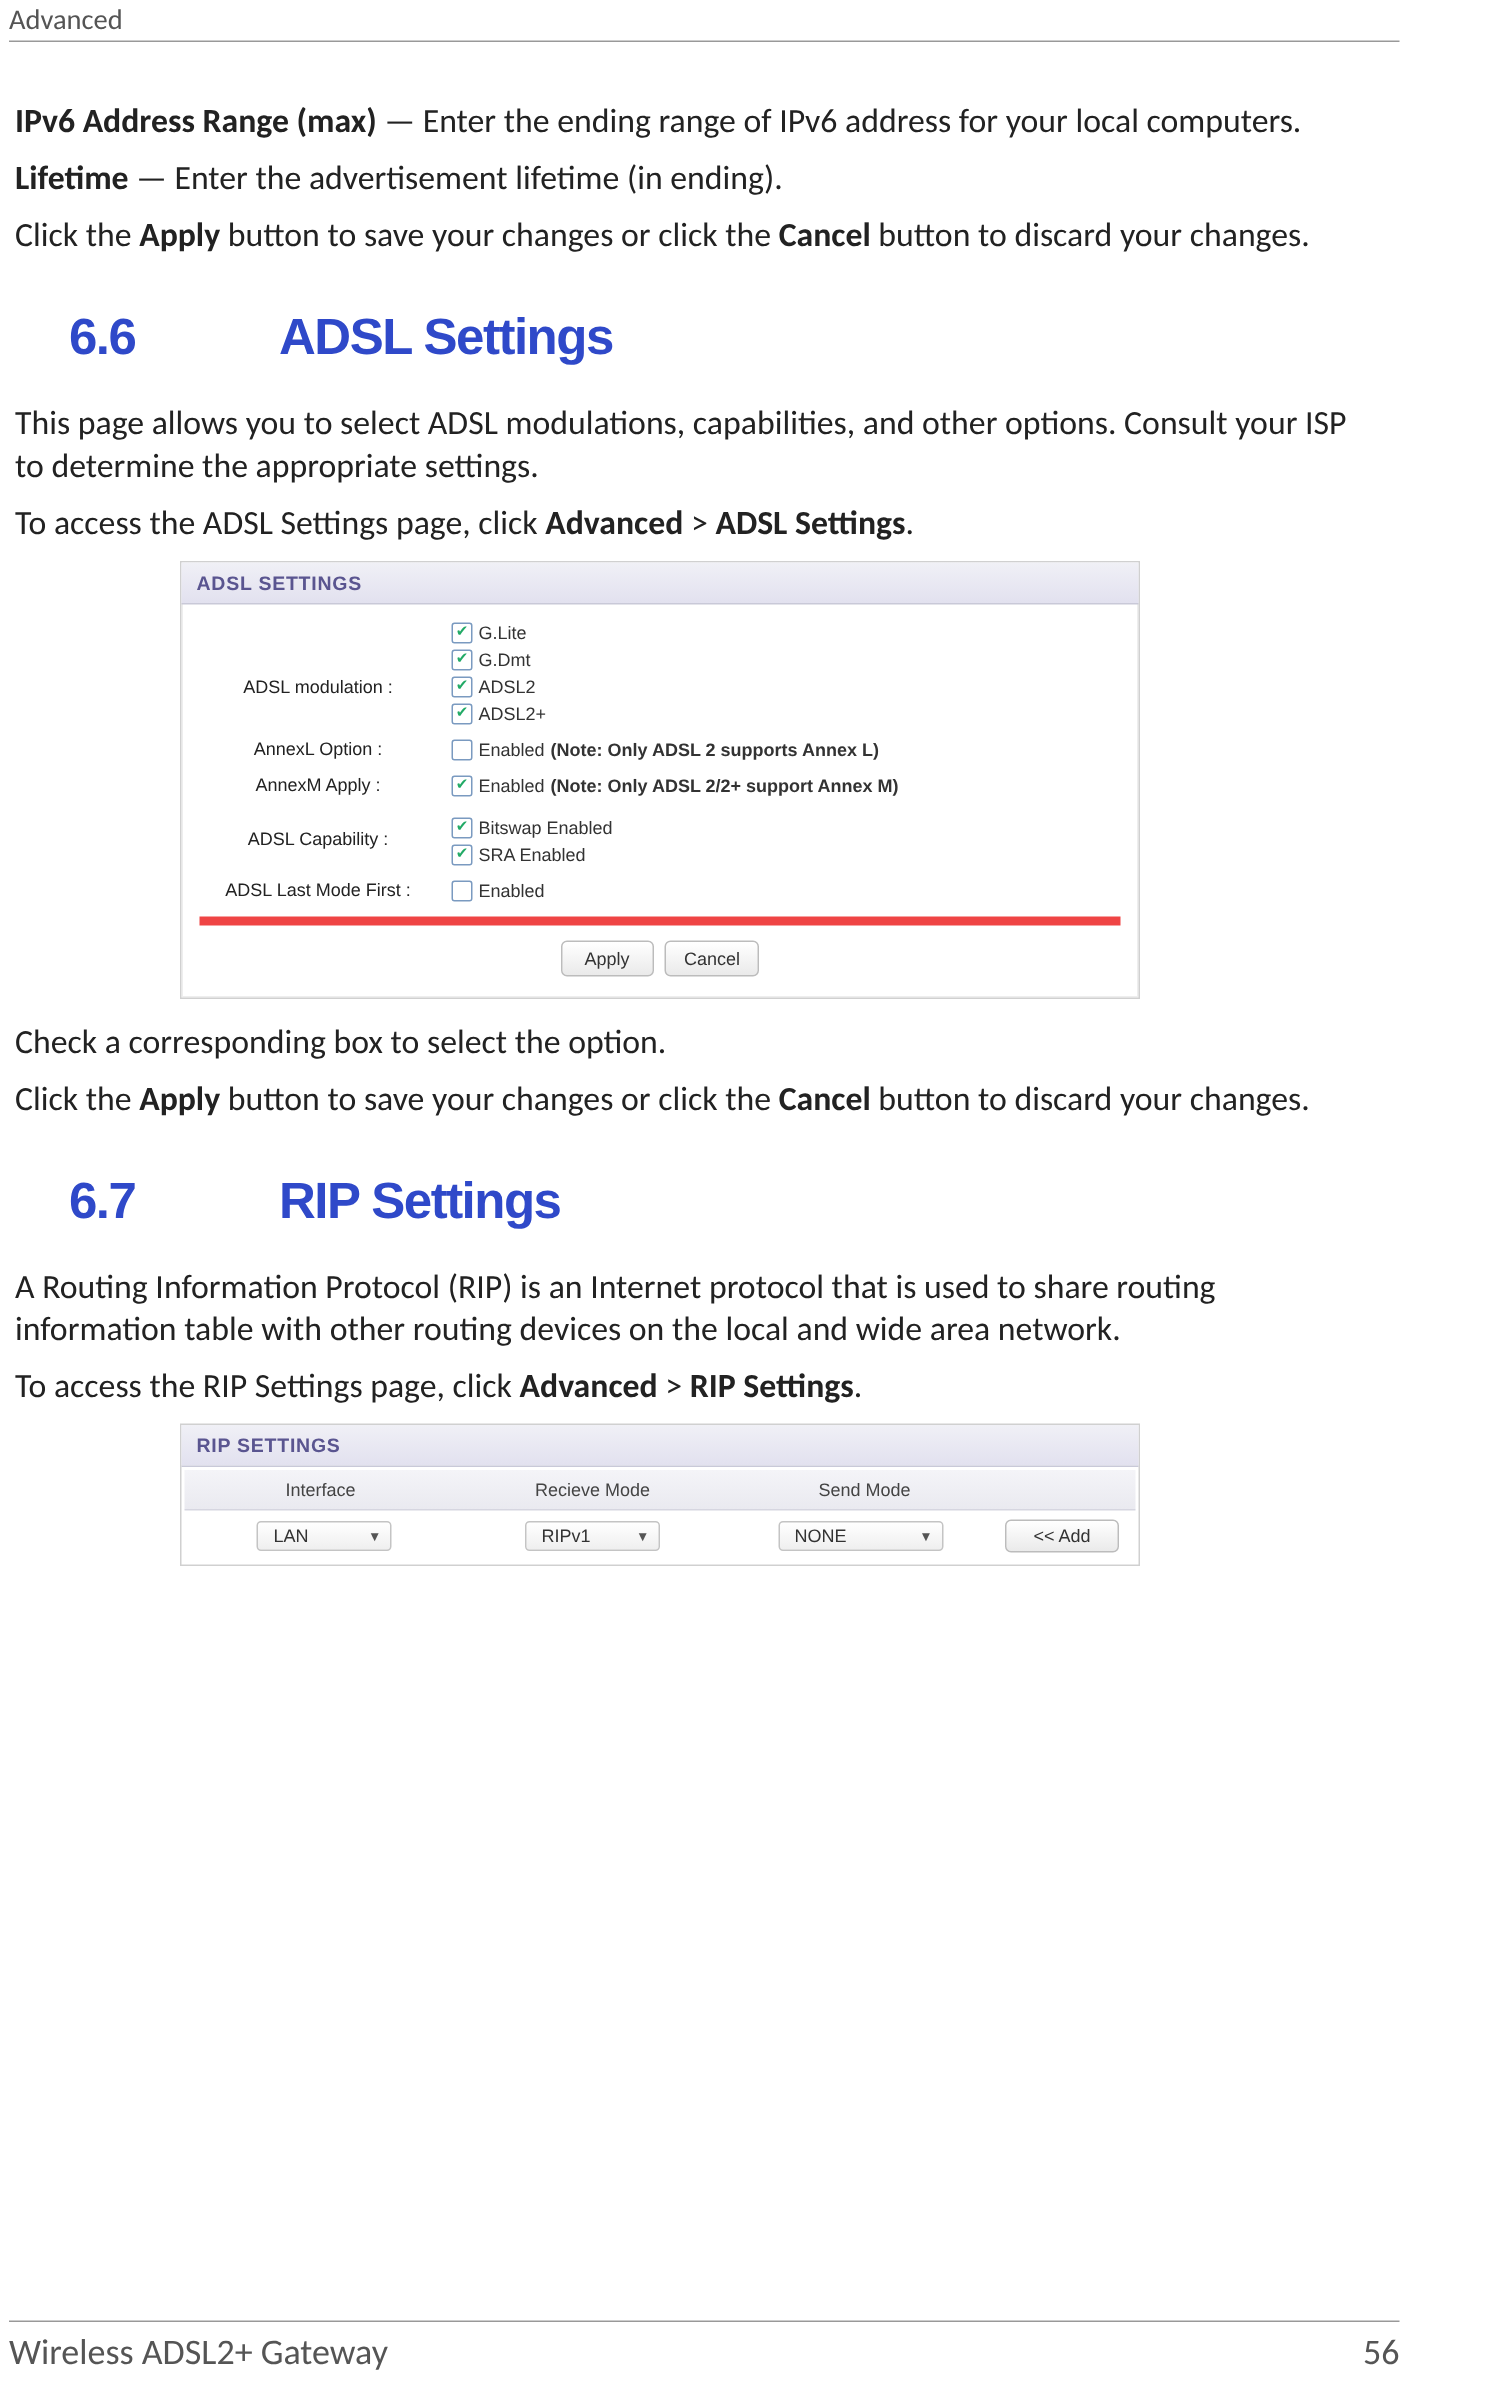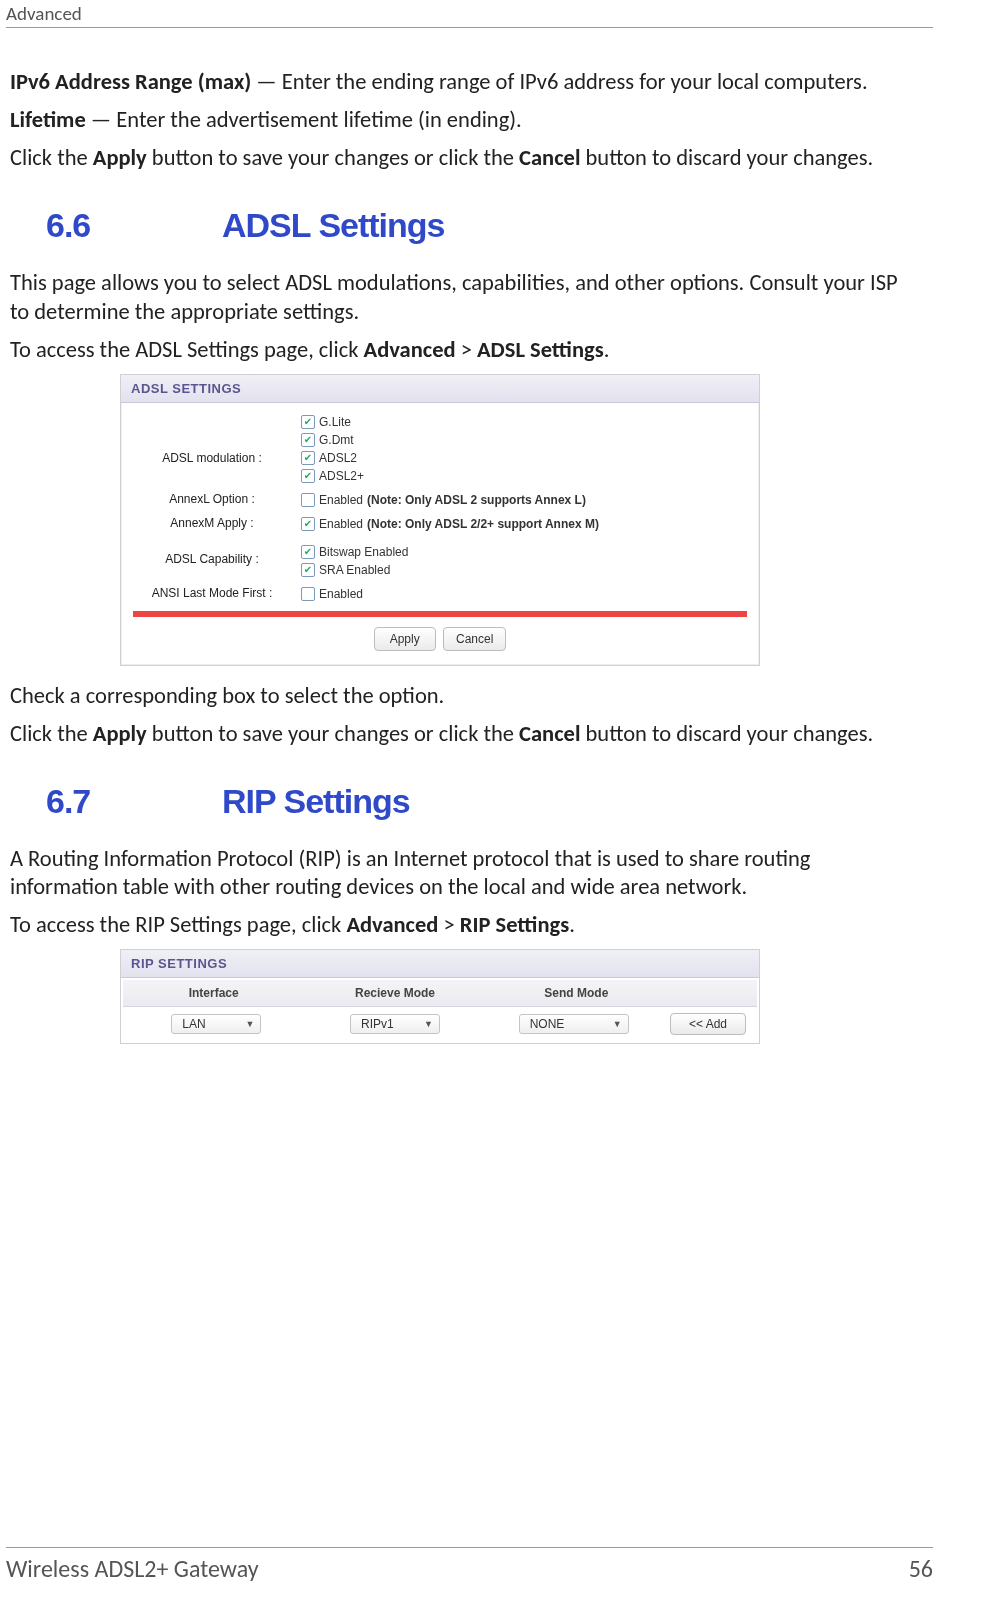--- a/index.html
+++ b/index.html
@@ -2,40 +2,40 @@
 <html><head>
 <meta charset="utf-8">
 <style>
   * { box-sizing: border-box; margin: 0; padding: 0; }
   html, body { width: 1007px; background: #fff; font-family: "Segoe UI", Calibri, Arial, sans-serif; color: #222; }
   .page { width: 939px; min-height: 1597px; padding: 2px 40px 0 10px; position: relative; }
   .header-area { border-bottom: 1.5px solid #999; padding-bottom: 2px; margin-bottom: 40px; margin-left: -4px; margin-right: -34px; }
   .header-text { font-size: 19px; color: #555; font-weight: 400; }
   .body-text { font-size: 22.5px; line-height: 1.25; margin-bottom: 10px; color: #222; }
   .bold { font-weight: 700; }
-  .section-heading { display: flex; align-items: center; margin: 34px 0 24px 36px; gap: 36px; }
+  .section-heading { display: flex; align-items: center; margin: 34px 0 24px 36px; }
   .sec-num { font-family: Verdana, Arial, sans-serif; font-weight: 900; font-size: 34px; color: #2f49c9; letter-spacing: -1px; width: 140px; }
   .sec-title { font-family: Verdana, Arial, sans-serif; font-weight: 900; font-size: 34px; color: #2f49c9; letter-spacing: -1px; }
   
   .figure { width: 640px; margin: 8px 0 16px 110px; border: 1px solid #d0d0d0; box-shadow: inset 0 0 0 1px #eee; font-family: Tahoma, Arial, sans-serif; font-size: 12px; color: #333; background: #fff; }
   .panel-title { background: linear-gradient(#f0f0f6,#e2e1ef); border-bottom: 1px solid #c9c9d8; padding: 6px 10px; color: #5a5590; font-weight: 700; font-size: 13px; letter-spacing: 0.5px; }
   .panel-body { padding: 10px 12px 14px; }
   .form-row { display: flex; align-items: flex-start; margin-bottom: 4px; }
   .form-label { width: 168px; text-align: center; padding-right: 10px; font-weight: 400; font-size: 12px; color: #222; padding-top: 1px; }
   .form-ctrl { flex: 1; }
   .cb-line { display: flex; align-items: center; gap: 4px; font-size: 12px; color: #333; line-height: 18px; }
   .cb { width: 14px; height: 14px; border: 1px solid #7a9ac0; background: #fff; display: inline-flex; align-items: center; justify-content: center; font-size: 11px; color: #2a6; border-radius: 2px; }
   .cb.checked::before { content: "✔"; font-size: 10px; }
   .note { font-weight: 700; }
   .btn-row { text-align: center; padding: 10px 0 0; border-top: 6px solid #ef4444; margin-top: 8px; }
   .fbtn { display: inline-block; min-width: 62px; padding: 4px 12px; margin: 0 2px; border: 1px solid #bcbcbc; border-radius: 4px; background: linear-gradient(#ffffff,#eaeaea); font-size: 12px; color: #333; cursor: pointer; }
   
   .rip-figure { width: 640px; margin: 8px 0 16px 110px; border: 1px solid #d0d0d0; font-family: Tahoma, Arial, sans-serif; font-size: 12px; background: #fff; }
   .rip-header-row { display: flex; border-bottom: 1px solid #d6d6e0; background: linear-gradient(#f4f4f8,#eaeaf0); }
-  .rip-header-row > div { flex: 1; text-align: center; padding: 6px 4px; color: #444; font-size: 12px; font-weight: bold; }
+  .rip-header-row > div { flex: 1; text-align: center; padding: 6px 4px; color: #444; font-size: 12px; }
   .rip-header-row > div:last-child { flex: 0 0 90px; }
   .rip-data-row { display: flex; padding: 6px 4px; align-items: center; }
   .rip-data-row > div { flex: 1; text-align: center; }
   .rip-data-row > div:last-child { flex: 0 0 90px; }
   .sel { display: inline-flex; align-items: center; border: 1px solid #c4c4c4; border-radius: 3px; background: linear-gradient(#ffffff,#efefef); padding: 2px 6px 2px 10px; min-width: 90px; justify-content: space-between; font-size: 12px; color: #333; }
   .sel .arrow { font-size: 9px; color: #555; margin-left: 8px; }
   .addbtn { display: inline-block; width: 76px; padding: 3px 6px; border: 1px solid #bcbcbc; border-radius: 4px; background: linear-gradient(#ffffff,#eaeaea); font-size: 12px; color: #333; cursor: pointer; }
   
   .footer { position: absolute; left: 6px; right: 6px; bottom: 14px; border-top: 1.5px solid #999; padding-top: 6px; display: flex; justify-content: space-between; font-size: 24px; color: #555; }
 </style>
@@ -119,21 +119,21 @@
               <span class="cb checked"></span>
               <span>Bitswap Enabled</span>
             </div>
           <div class="cb-line">
               <span class="cb checked"></span>
               <span>SRA Enabled</span>
             </div>
         </div>
       </div>
       <div class="form-row" style="margin-top:6px">
-        <div class="form-label">ANSI Last Mode First  :</div>
+        <div class="form-label">ADSL Last Mode First  :</div>
         <div class="form-ctrl">
           <div class="cb-line">
               <span class="cb"></span>
               <span>Enabled</span>
             </div>
         </div>
       </div>
       <div class="btn-row">
         <span class="fbtn">Apply</span>
         <span class="fbtn">Cancel</span>

